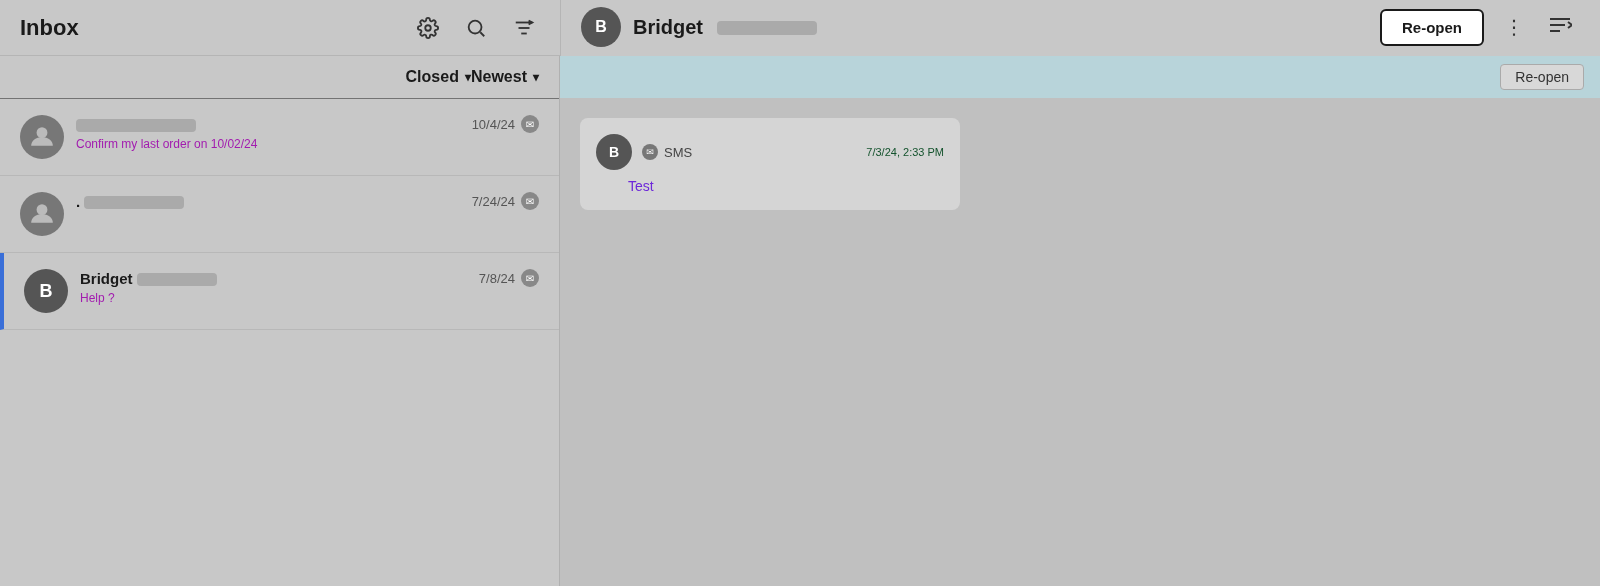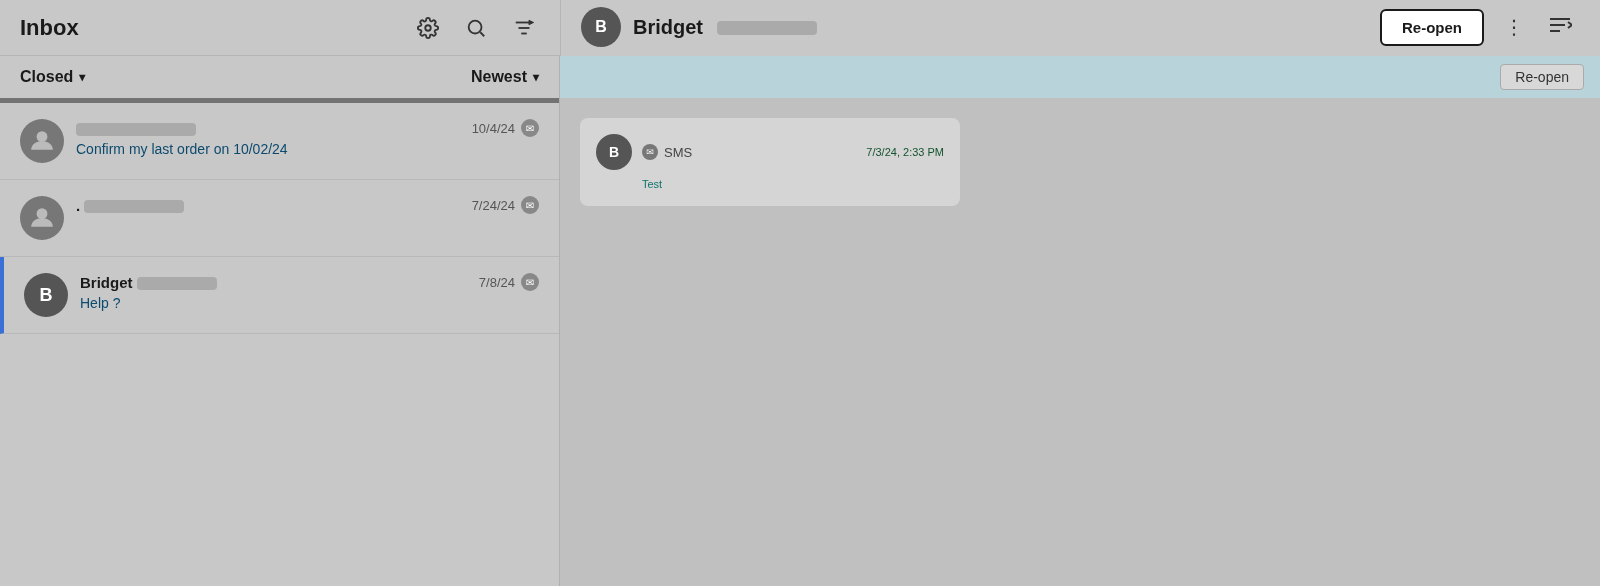--- a/index.html
+++ b/index.html
@@ -131,22 +131,22 @@
       background: #c8c8c8;
       display: flex;
       flex-direction: column;
       border-right: 1px solid #b0b0b0;
     }
 
     .filter-bar {
       display: flex;
       align-items: center;
       padding: 12px 20px;
-      border-bottom: 5px solid #737373;
-      justify-content: space-between;
+      border-bottom: 1px solid #737373;
+      justify-content: flex-end;
     }
 
     .filter-closed {
       display: flex;
       align-items: center;
       gap: 6px;
       font-size: 16px;
       font-weight: 700;
       color: #1a1a1a;
       cursor: pointer;
@@ -234,22 +234,22 @@
       color: #555;
       margin-left: 12px;
     }
 
     .conv-date {
       font-size: 13px;
       color: #555;
     }
 
     .conv-preview {
-      font-size: 14px;
-      color: #0c4a6e;
+      font-size: 12px;
+      color: #a21caf;
       white-space: nowrap;
       overflow: hidden;
       text-overflow: ellipsis;
     }
 
     .sms-icon {
       width: 18px;
       height: 18px;
       border-radius: 50%;
       background: #888;
@@ -341,23 +341,23 @@
       color: white;
       font-size: 9px;
     }
 
     .msg-timestamp {
       font-size: 11px;
       color: #14532d;
     }
 
     .msg-text {
-      font-size: 11px;
-      color: #0f766e;
-      margin-left: 46px;
+      font-size: 14px;
+      color: #6d28d9;
+      margin-left: 32px;
     }
 
     
     .icon-svg {
       width: 22px;
       height: 22px;
       stroke: #333;
       fill: none;
       stroke-width: 2;
     }

